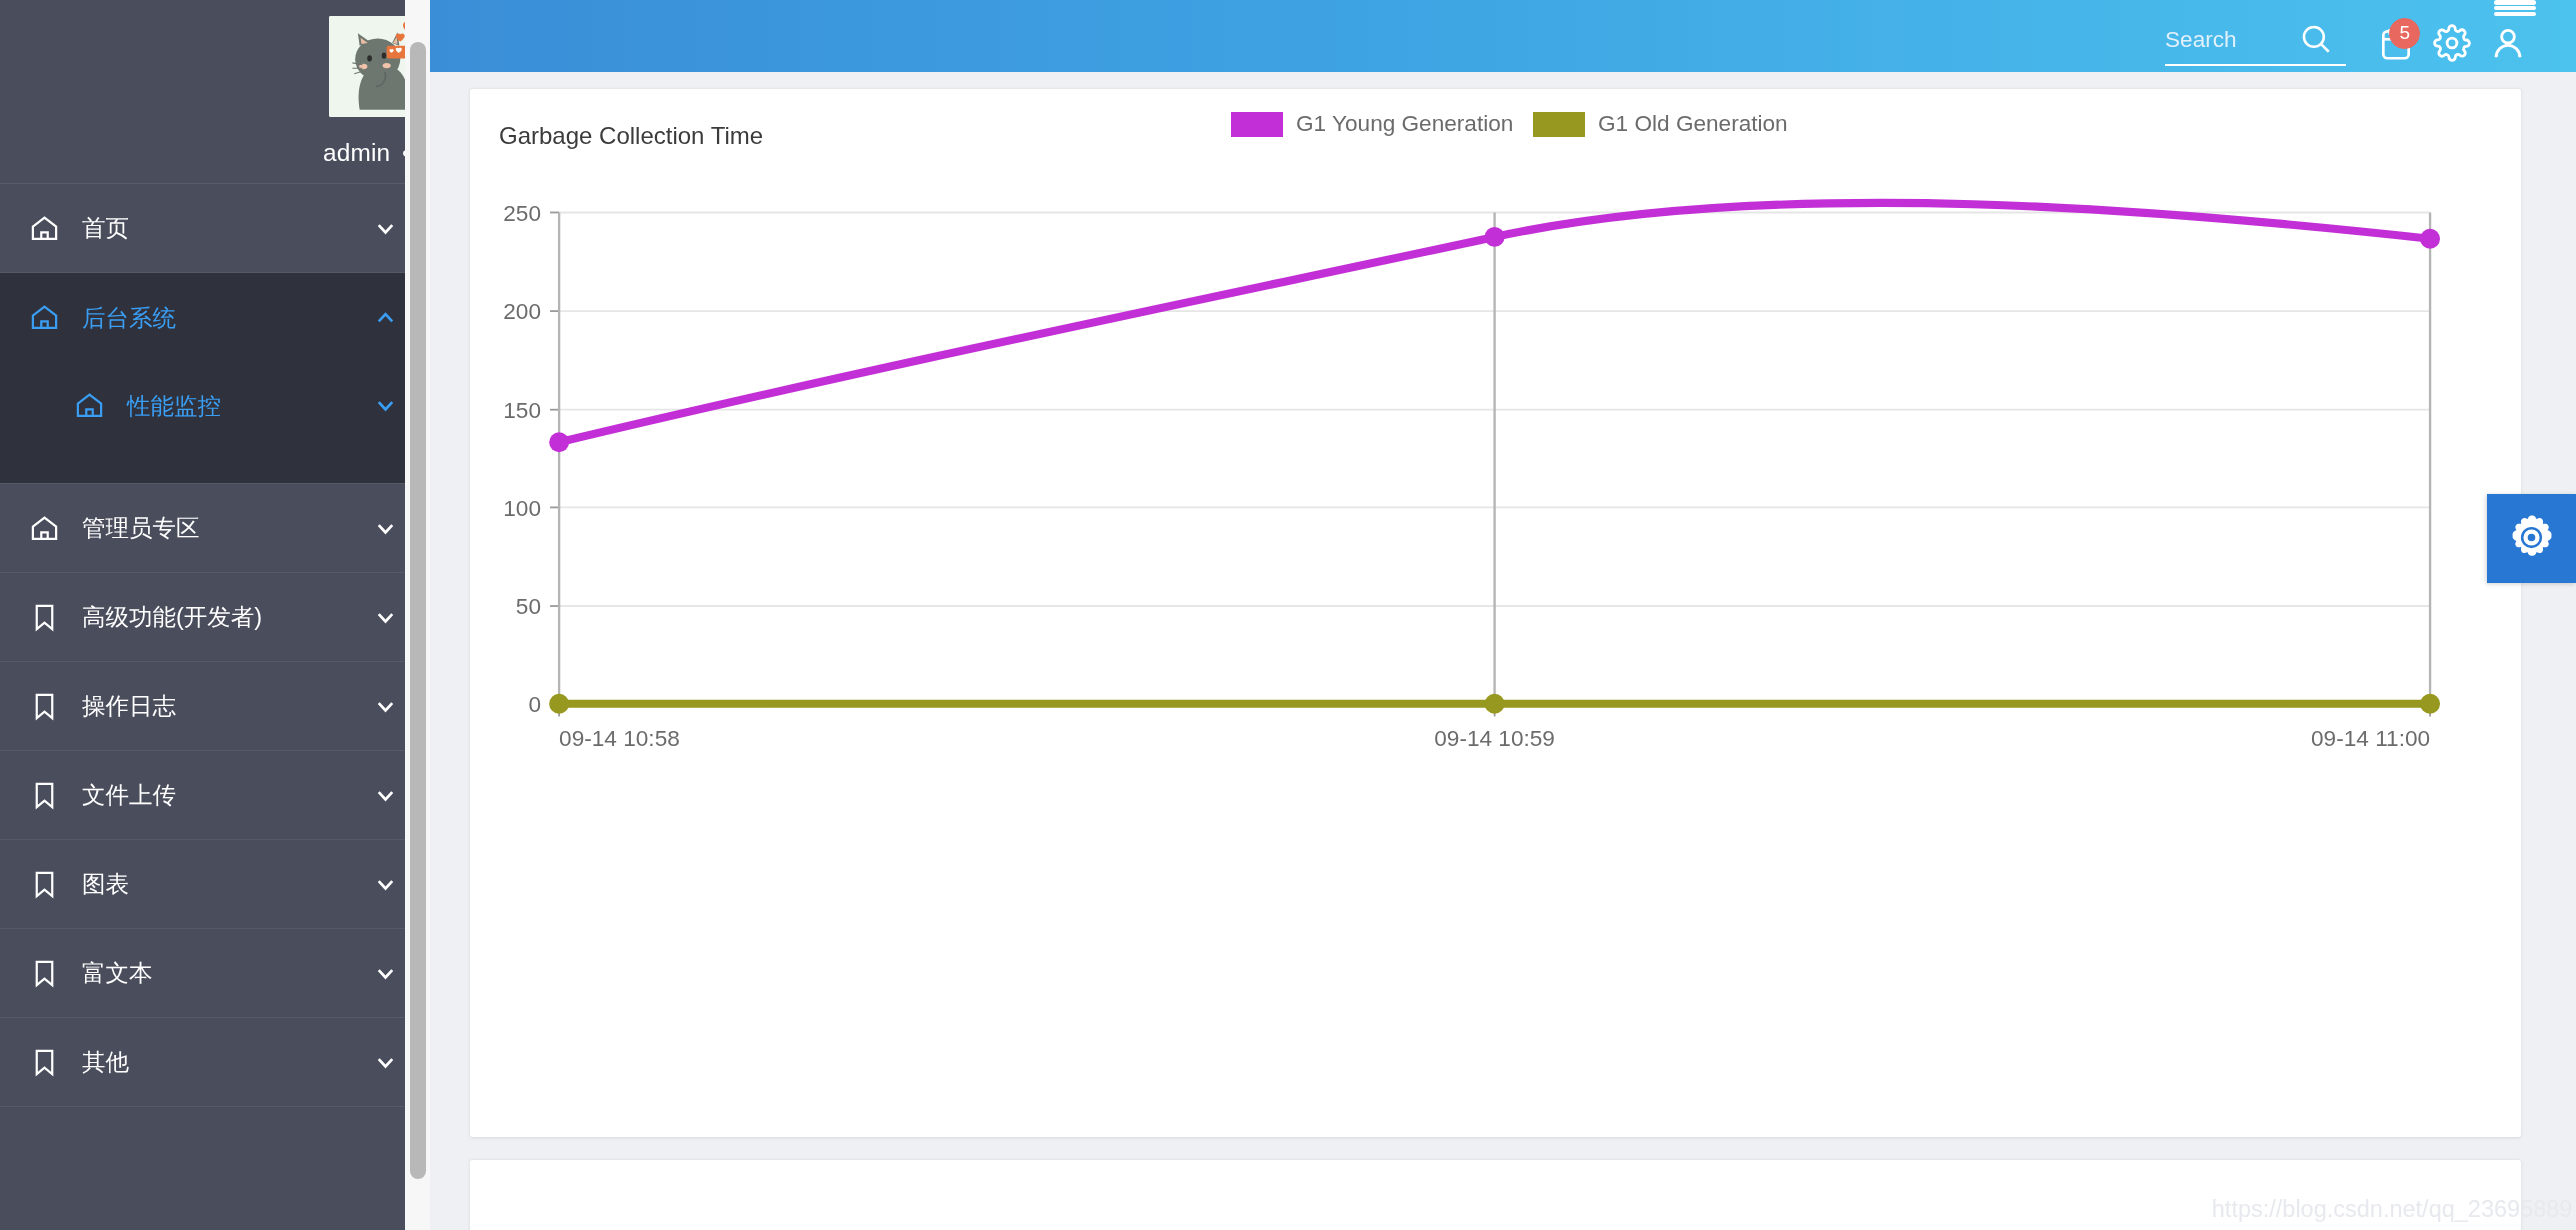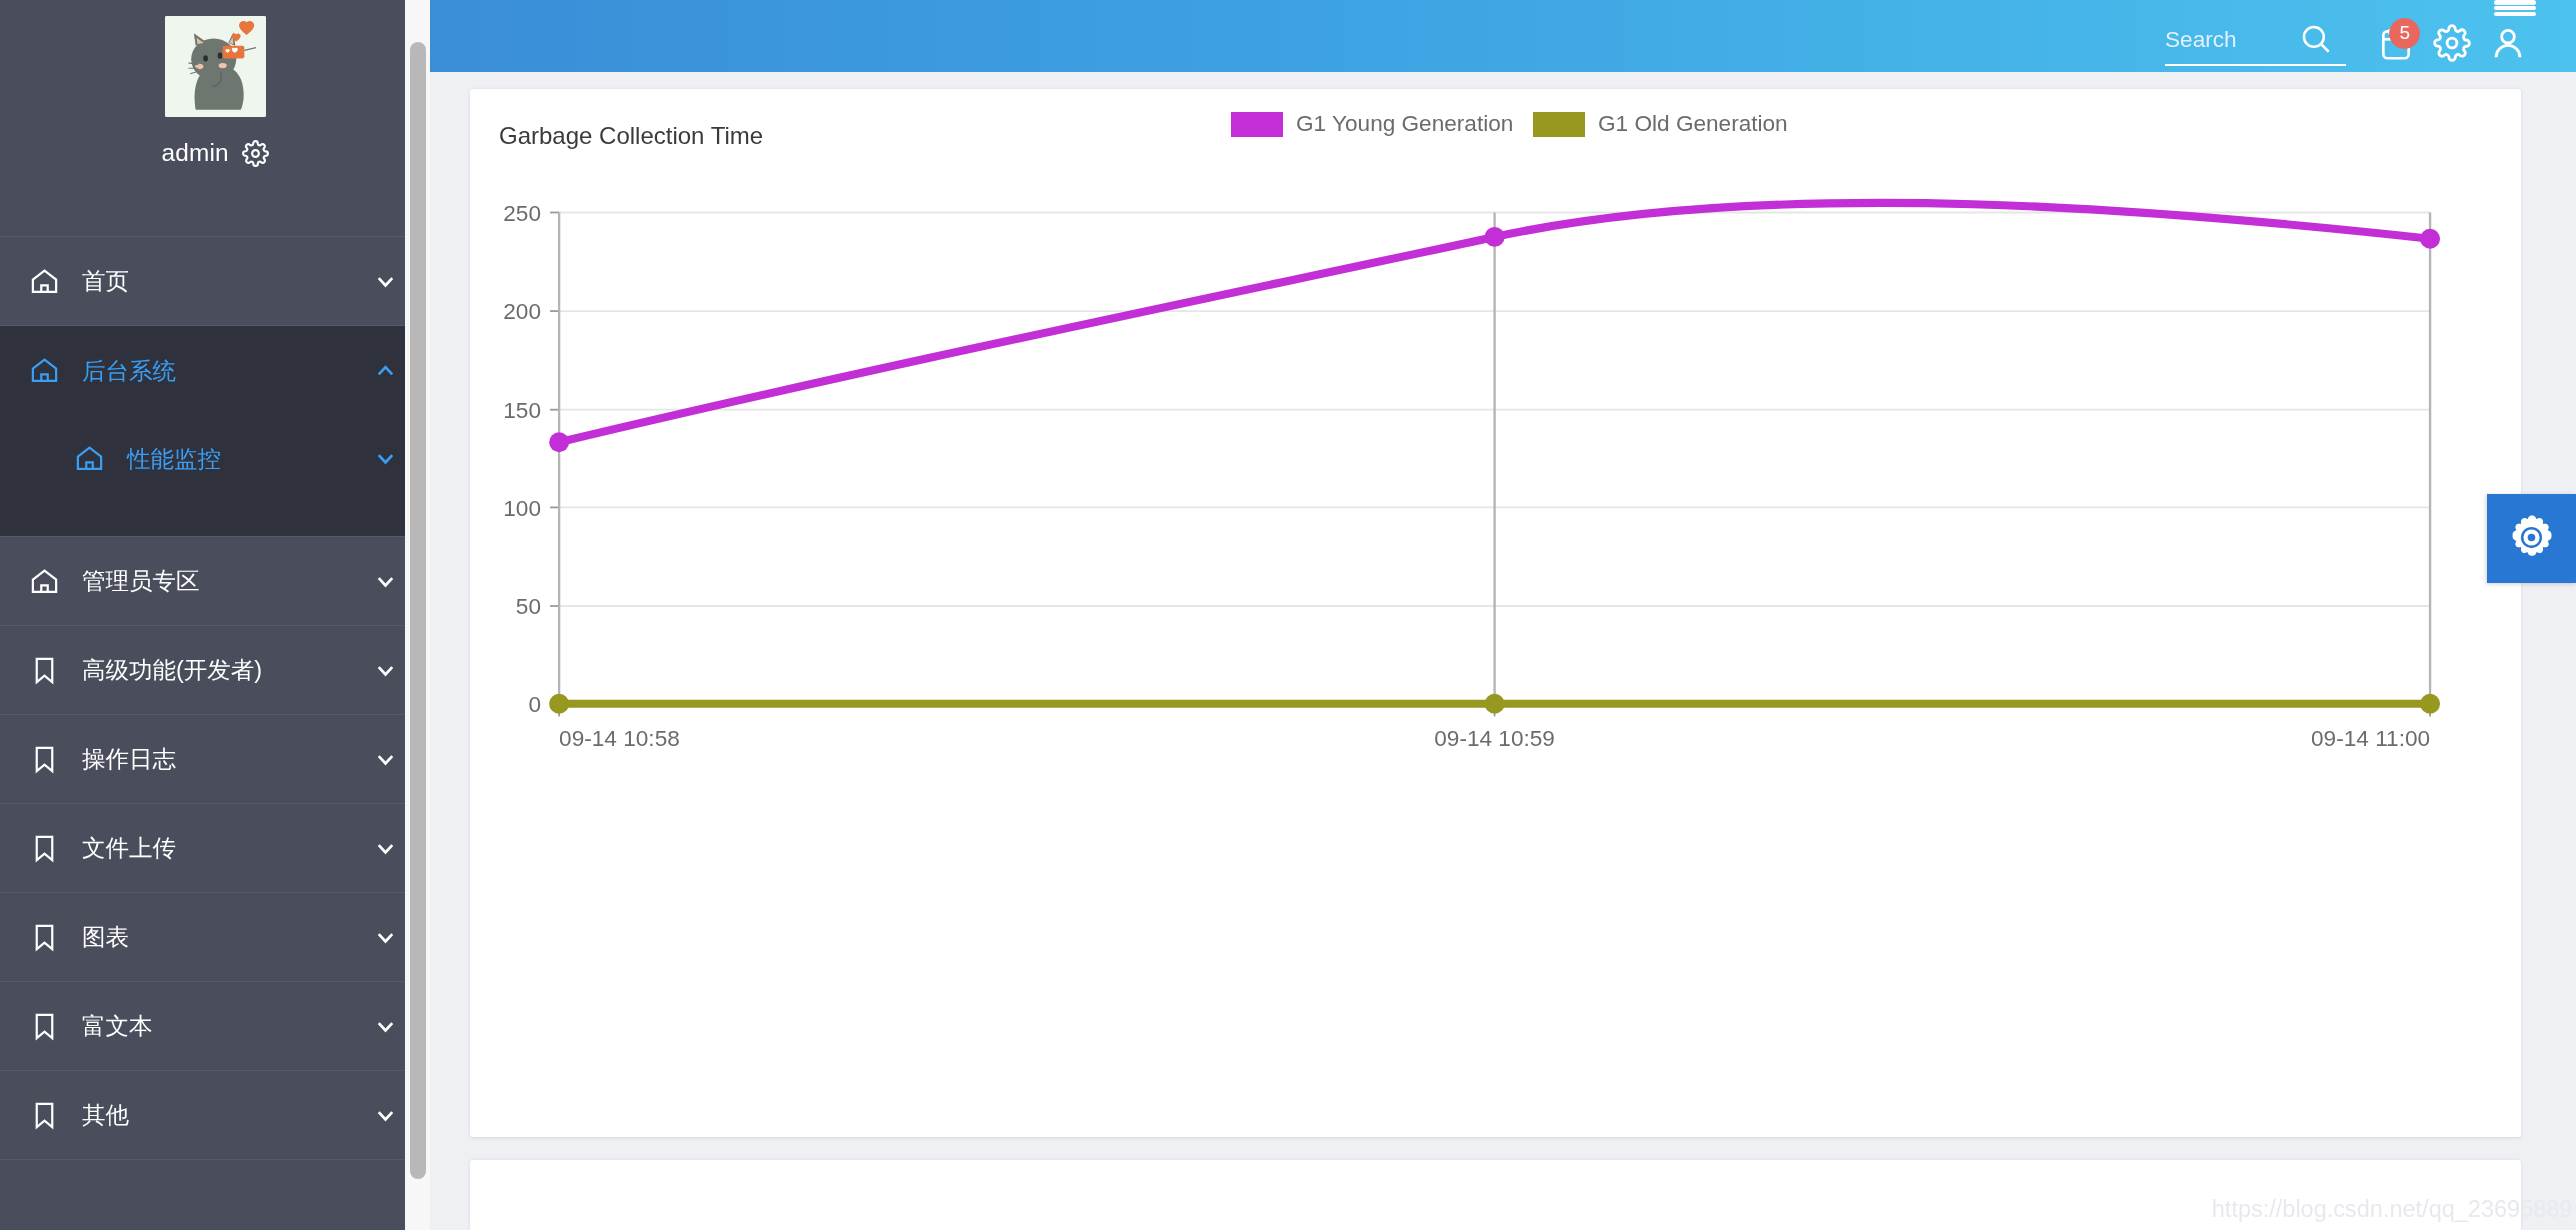--- a/index.html
+++ b/index.html
@@ -13,23 +13,23 @@
 
   
   .sidebar {
     width: 430px; height: 1231px;
     background: #4a4e5c;
     flex: 0 0 430px;
     position: relative;
     overflow: hidden;
   }
   .sidebar-profile {
-    height: 237px;
+    height: 184px;
     display: flex; flex-direction: column;
-    align-items: center; justify-content: flex-start;
+    align-items: flex-end; justify-content: flex-start;
     padding-top: 16.3px;
     border-bottom: 0.9px solid #595d6b;
     background: #4a4e5c;
   }
   .avatar {
     width: 101px; height: 101px;
     background: #eef6ee;
     border-radius: 1.8px;
     position: relative; overflow: hidden;
     display: block;

